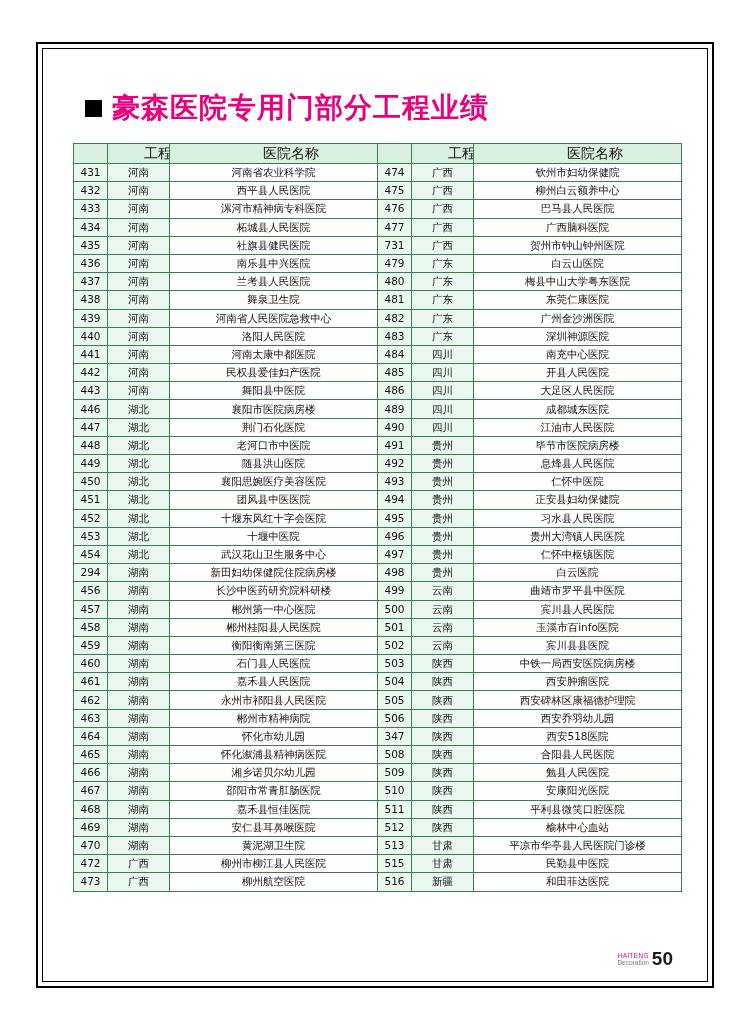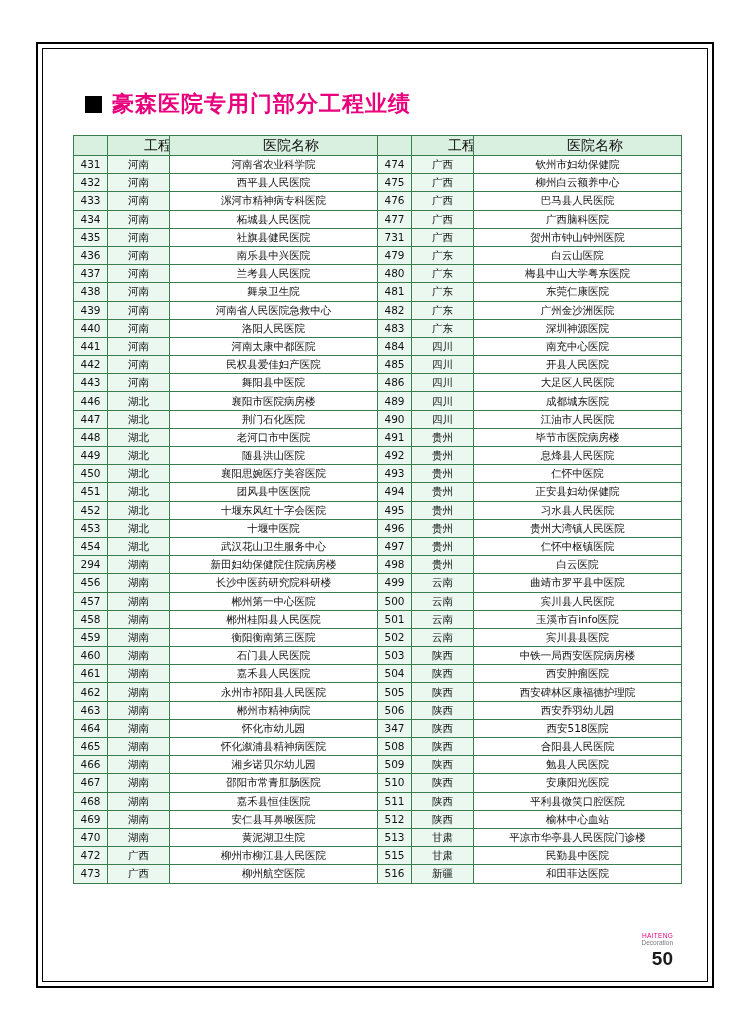--- a/index.html
+++ b/index.html
@@ -41,21 +41,21 @@
     margin:0 0 16px 12px;
   }
   .title-square{
     width:17px;height:17px;
     background:#000;
     margin-right:10px;
     flex:none;
   }
   .title-text{
     color:#e8007d;
-    font-size:22px;
+    font-size:28px;
     font-weight:bold;
     letter-spacing:1px;
     font-family:"DejaVu Sans","Liberation Sans",sans-serif;
     white-space:nowrap;
   }
   table.perf{
     border-collapse:collapse;
     margin:0 auto;
     table-layout:fixed;
     width:608px;
@@ -86,21 +86,20 @@
   tbody tr td.name{ background:#ffffff; }
   col.c-num{width:34px;}
   col.c-loc{width:62px;}
   col.c-name{width:208px;}
   .footer{
     position:absolute;
     right:34px;bottom:14px;
     display:flex;
     align-items:flex-end;
     gap:3px;
-    flex-direction:column;
   }
   .footer-brand{
     text-align:right;
     line-height:1.05;
     color:#7a7a7a;
     font-size:6.5px;
     font-family:"Liberation Sans",sans-serif;
   }
   .footer-brand .b1{ color:#e8007d;font-size:6.5px; letter-spacing:.3px;}
   .footer-page{

